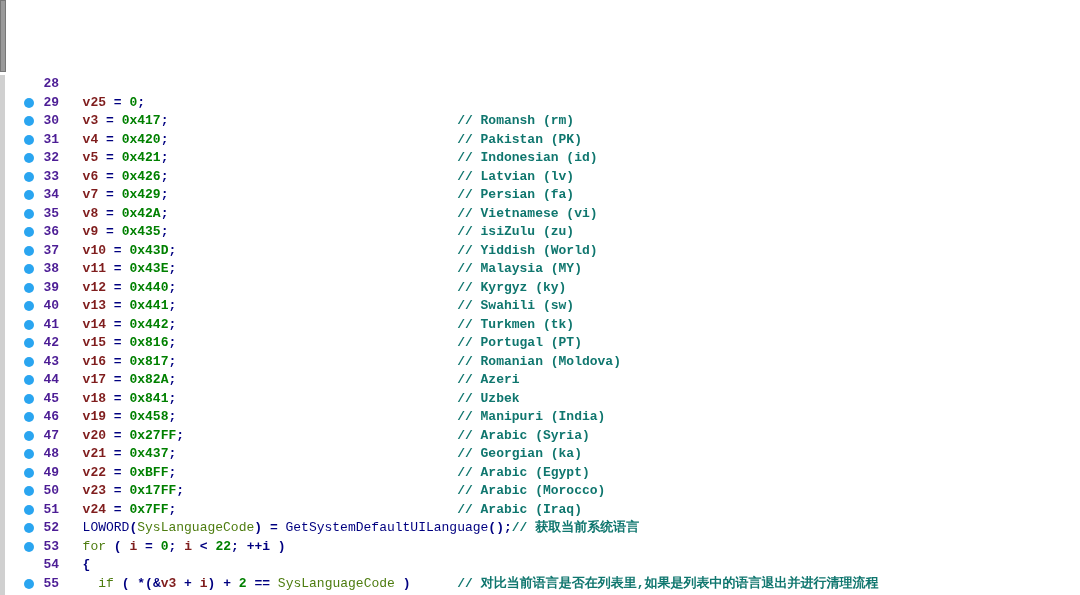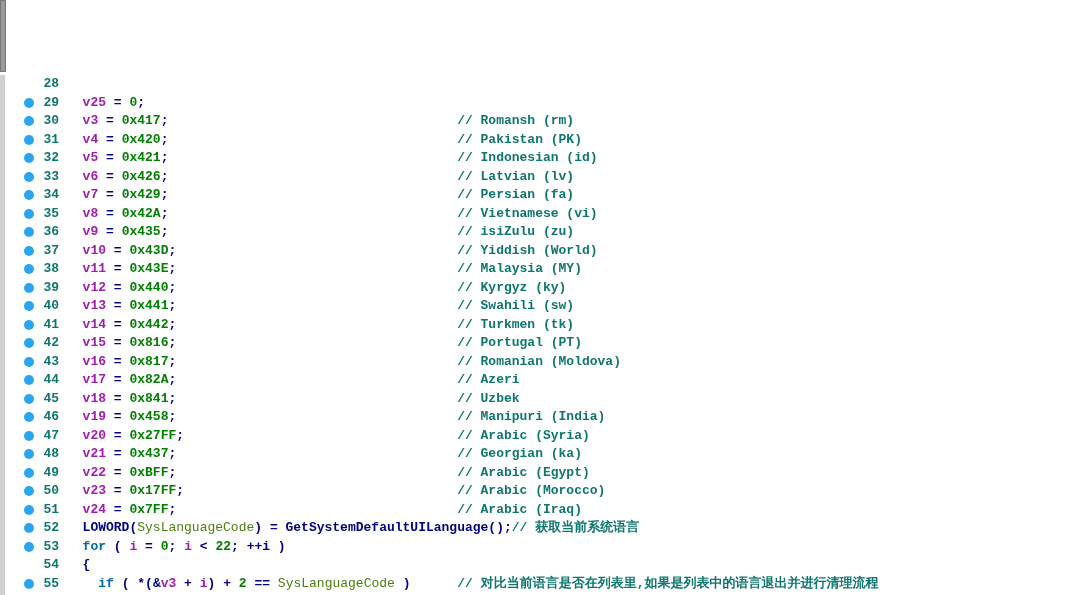--- a/index.html
+++ b/index.html
@@ -46,32 +46,32 @@
   .bp {
     width: 10px;
     height: 10px;
     border-radius: 50%;
     background: #2aa5f0;
     display: inline-block;
     flex-shrink: 0;
   }
   .ln {
     font-weight: bold;
-    color: #0f766e;
+    color: #4c1d95;
     min-width: 22px;
   }
   .code {
     padding-left: 6px;
     color: #000;
   }
-  .var   { color: #a21caf; font-weight: bold; }
+  .var   { color: #7f1d1d; font-weight: bold; }
   .op    { color: #000080; font-weight: bold; }
   .num   { color: #008000; font-weight: bold; }
-  .kw    { color: #0369a1; font-weight: bold; }
-  .fn    { color: #000080; font-weight: bold; }
+  .kw    { color: #4d7c0f; font-weight: normal; }
+  .fn    { color: #000080; font-weight: normal; }
   .id    { color: #4d7c0f; }
   .cmt   { color: #0f766e; font-weight: bold; }
   .punct { color: #000080; font-weight: bold;}
   .brace { color: #000080; font-weight: bold;}
 </style>
 </head>
 <body>
 
 
 

